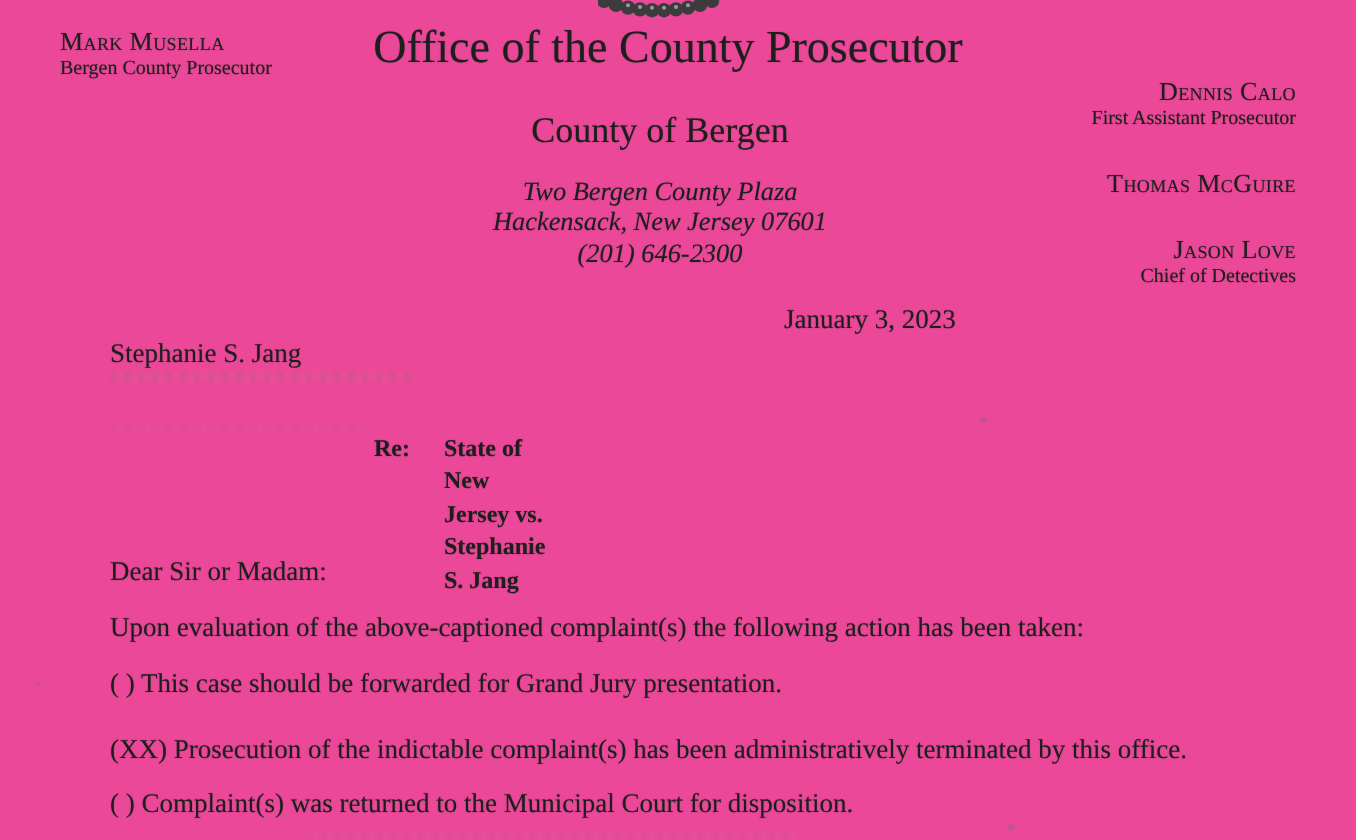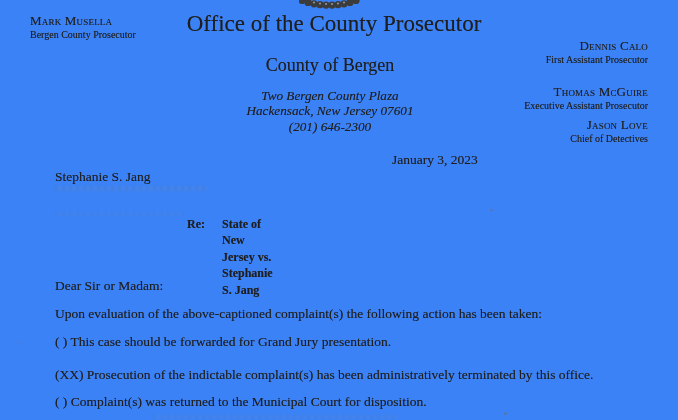--- a/index.html
+++ b/index.html
@@ -1,20 +1,20 @@
 <!DOCTYPE html>
 <html><head>
 <meta charset="utf-8">
 <style>
   html,body{margin:0;padding:0;background:#e8e8e8;}
   .page{
     position:relative;
     width:678px;height:420px;
     margin:0 auto;
-    background:#3b82f6;
+    background:#ec4899;
     overflow:hidden;
     font-family:"Liberation Serif","DejaVu Serif",serif;
     color:#1e1e1e;
   }
   .page *{position:absolute;}
   .soft{text-shadow:0 0 0.6px rgba(45,45,45,0.55);}
   
   .lh-left{left:30px;top:14px;text-align:left;line-height:13px;}
   .lh-left .nm{position:static;display:block;font-variant:small-caps;font-size:13px;letter-spacing:0.2px;}
   .lh-left .tt{position:static;display:block;font-size:10px;margin-top:1px;}
@@ -92,21 +92,20 @@
     <div>(201) 646-2300</div>
   </div>
 
   <div class="lh-right">
     <div class="lh-grp g1 soft">
       <span class="nm">Dennis Calo</span>
       <span class="tt">First Assistant Prosecutor</span>
     </div>
     <div class="lh-grp g2 soft">
       <span class="nm">Thomas McGuire</span>
-      <span class="tt">Executive Assistant Prosecutor</span>
     </div>
     <div class="lh-grp g3 soft">
       <span class="nm">Jason Love</span>
       <span class="tt">Chief of Detectives</span>
     </div>
   </div>
 
   <div class="date soft">January 3, 2023</div>
   <div class="addressee soft">Stephanie S. Jang</div>
 

